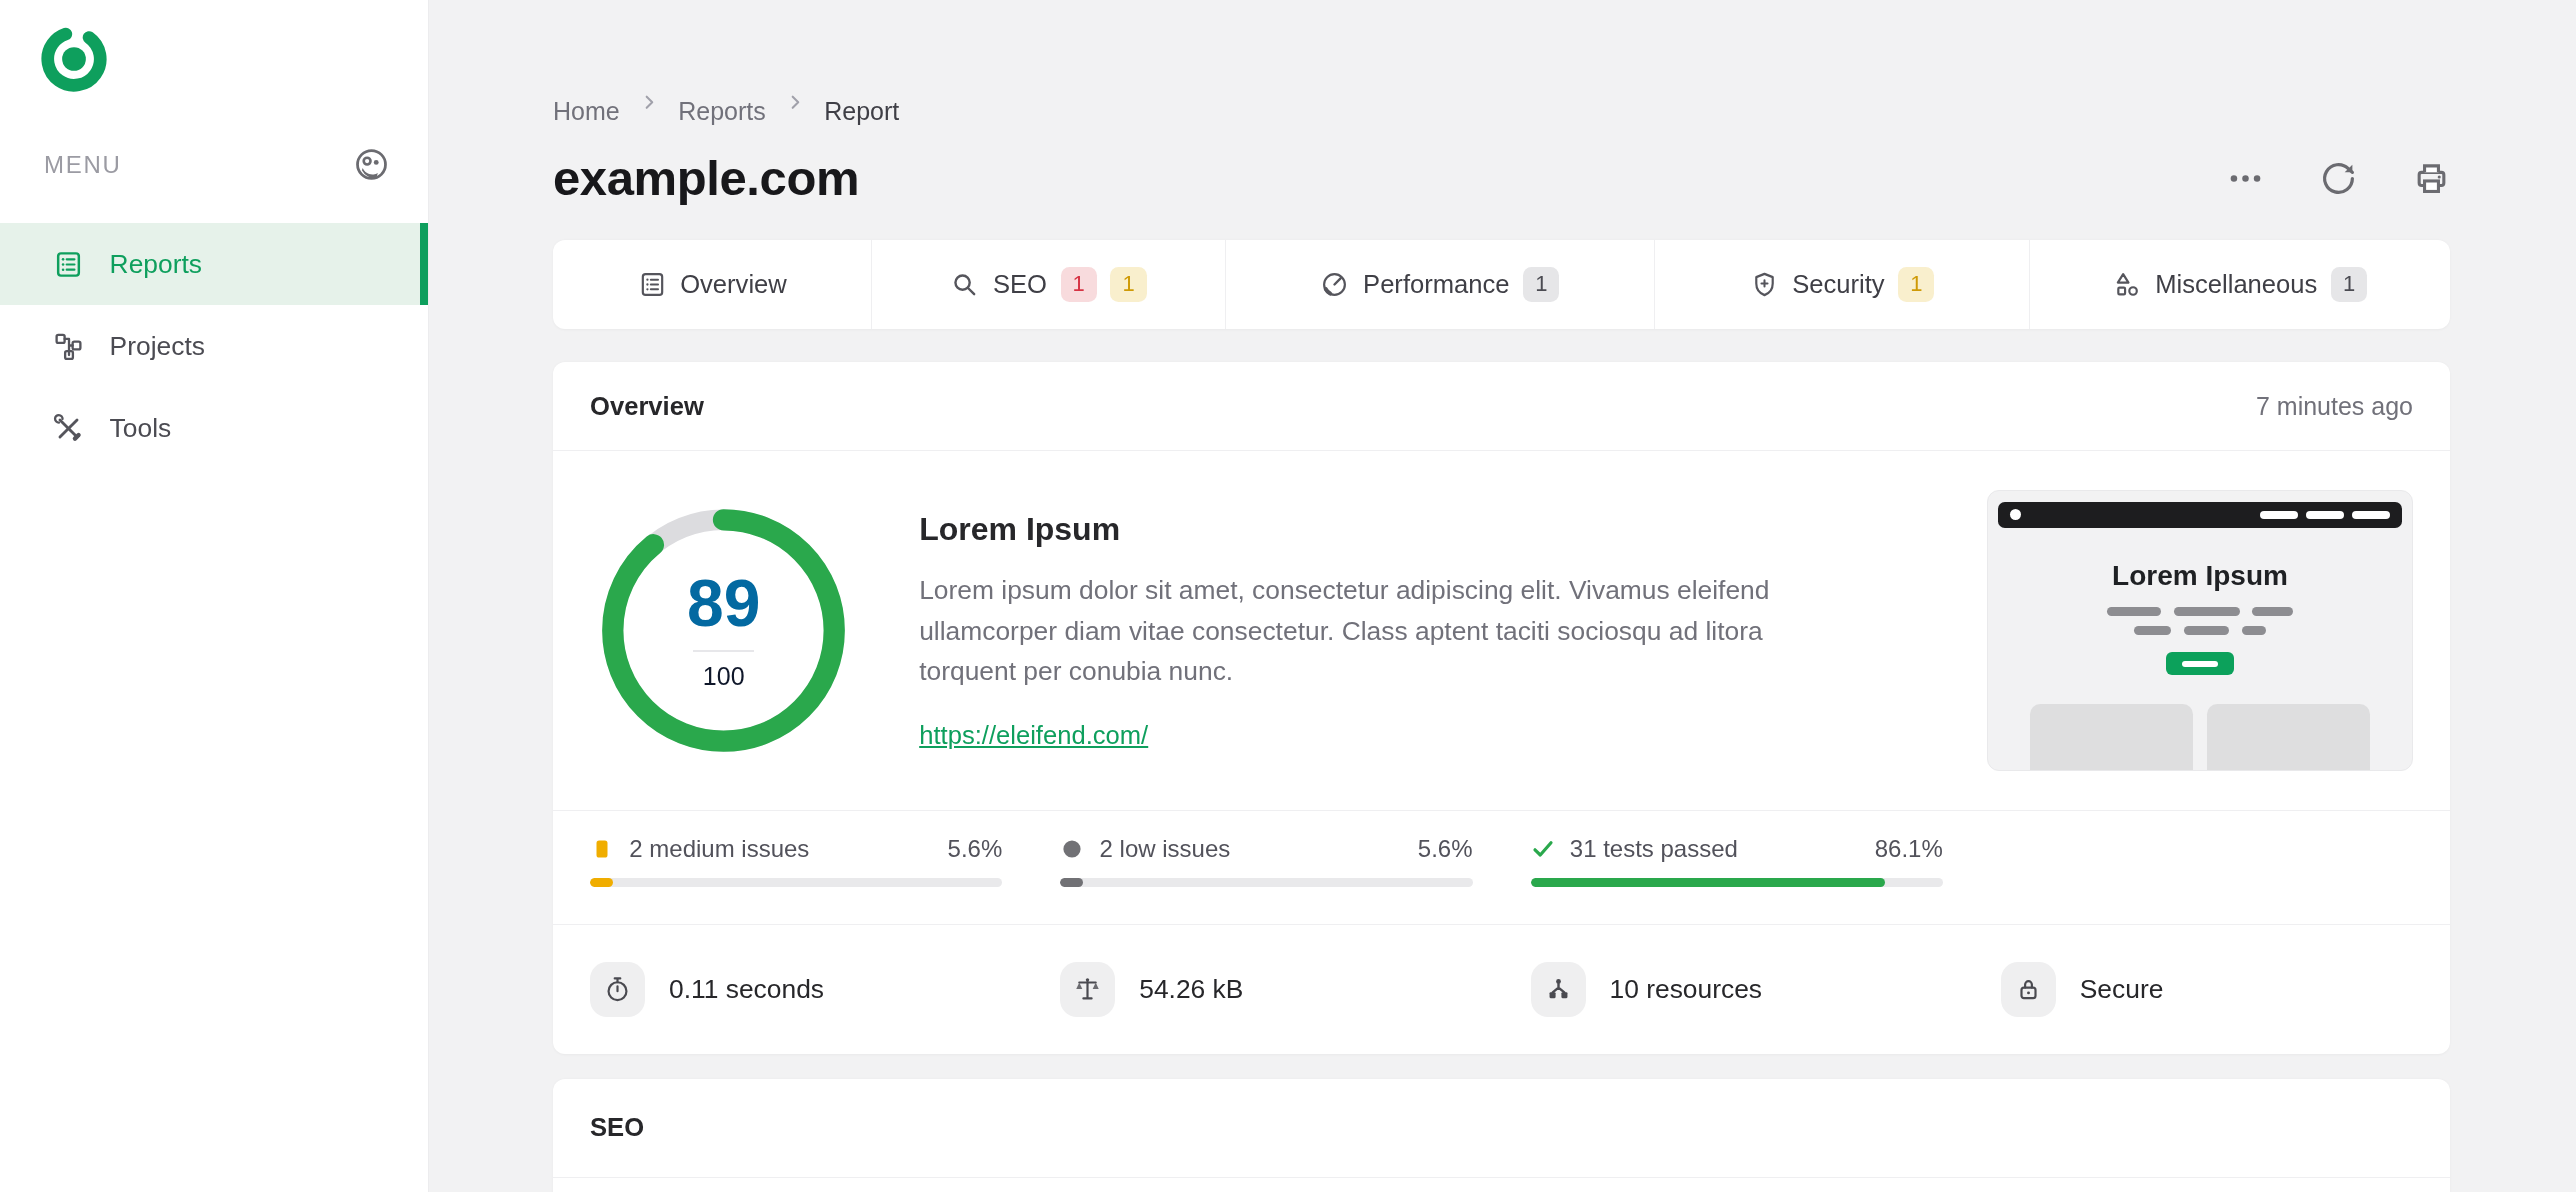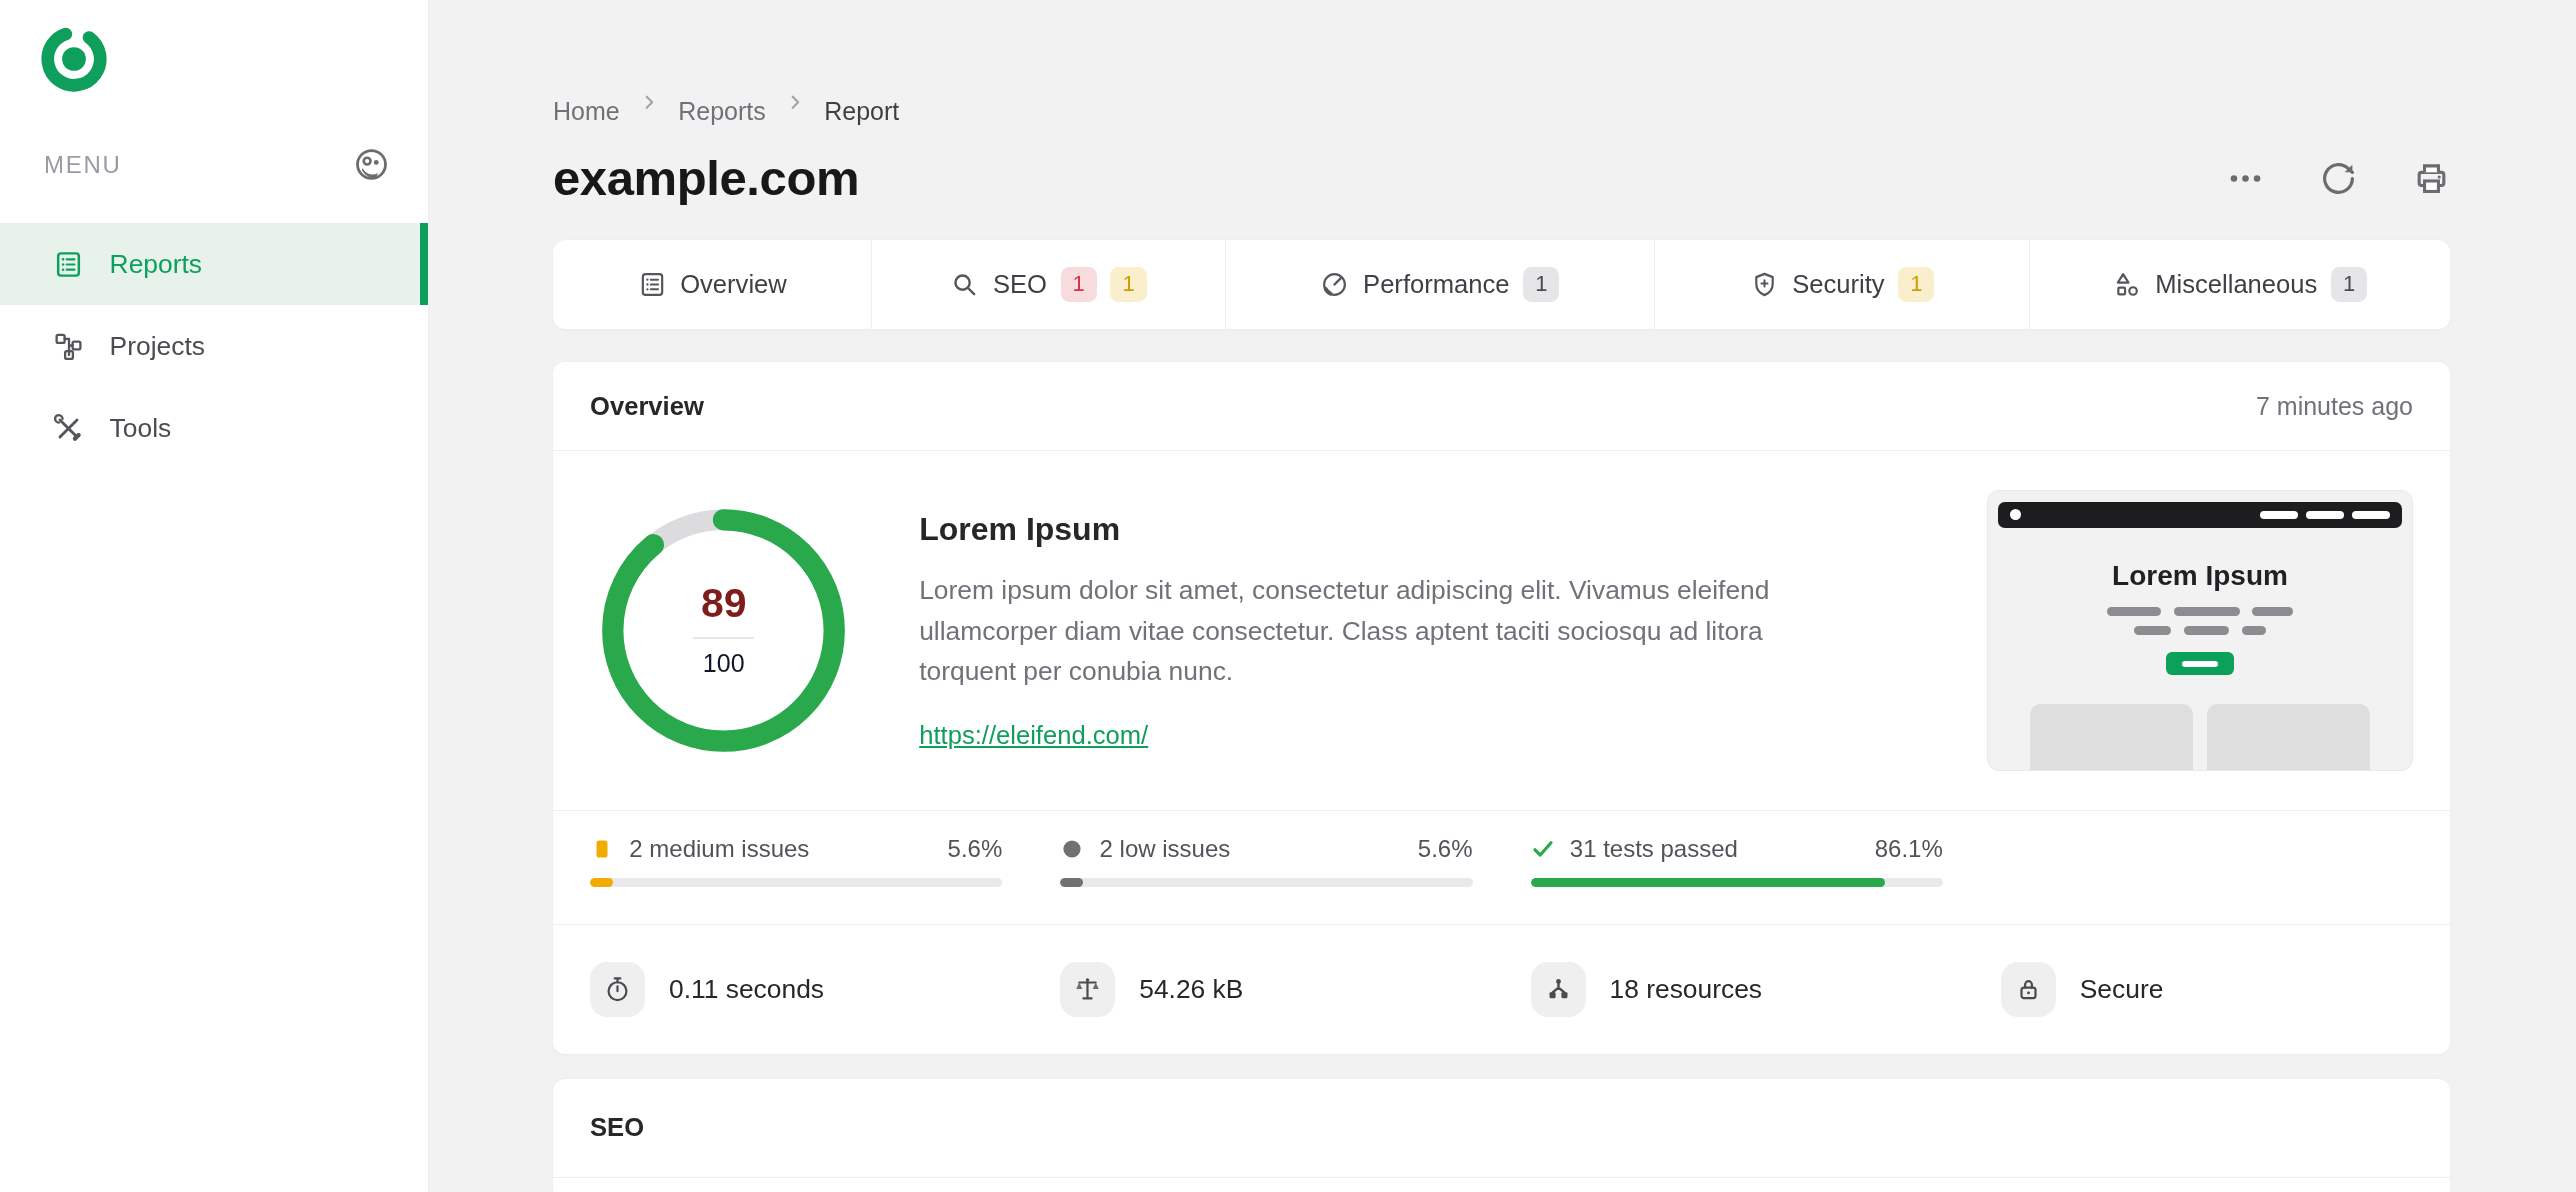--- a/index.html
+++ b/index.html
@@ -80,21 +80,21 @@
   .card-title { font-size:25.6px; font-weight:700; color:#27272a; }
   .card-time  { font-size:25px; color:#71717a;text-align:center; }
 
   
   .ov-content { display:flex; align-items:center; padding:39px 37px; }
   .gauge { position:relative; width:247px; height:247px; margin-left:10.2px; flex:0 0 247px; }
   .gauge-center {
     position:absolute; inset:0; display:flex; flex-direction:column;
     align-items:center; justify-content:center;
   }
-  .gauge-value { font-size:41px; font-weight:700; color:#7f1d1d; line-height:1; }
+  .gauge-value { font-size:66px; font-weight:700; color:#0369a1; line-height:1; }
   .gauge-sep { width:61px; height:1.7px; background:#e7e7ea; margin:13.6px 0 10.2px; }
   .gauge-max { font-size:25px; color:#0f172a; }
 
   .summary { margin-left:72px; max-width:946px; }
   .summary h2 { font-size:32px; font-weight:700; color:#27272a; }
   .summary p  { margin-top:22px; font-size:26.4px; line-height:1.55; color:#71717a; }
   .summary a  { display:inline-block; margin-top:29px; font-size:25.6px; color:#0e9f5d; text-decoration:underline; cursor:pointer; }
 
   .preview {
     margin-left:auto; width:426px; height:281px; background:#f2f2f3;
@@ -432,21 +432,21 @@
 
       <div class="metric">
         <span class="chip">
           <svg viewBox="0 0 24 24">
             <circle cx="12" cy="5.4" r="2" fill="#4a4a50"></circle>
             <path d="M12 7.4v3M12 10.4 7.2 14.4M12 10.4l4.8 4" class="ic-stroke" style="stroke:#4a4a50;stroke-width:2"></path>
             <rect x="4.6" y="14.2" width="5" height="5" rx="0.9" fill="#4a4a50"></rect>
             <rect x="14.4" y="14.2" width="5" height="5" rx="0.9" fill="#4a4a50"></rect>
           </svg>
         </span>
-        <span class="metric-label">18 resources</span>
+        <span class="metric-label">10 resources</span>
       </div>
 
       <div class="metric">
         <span class="chip">
           <svg viewBox="0 0 24 24">
             <rect x="6.2" y="10.4" width="11.6" height="8.8" rx="2" class="ic-stroke" style="stroke:#4a4a50"></rect>
             <path d="M9.2 10.4V7.9a2.8 2.8 0 0 1 5.6 0v2.5" class="ic-stroke" style="stroke:#4a4a50"></path>
             <circle cx="12" cy="14.8" r="1.2" fill="#4a4a50"></circle>
           </svg>
         </span>

